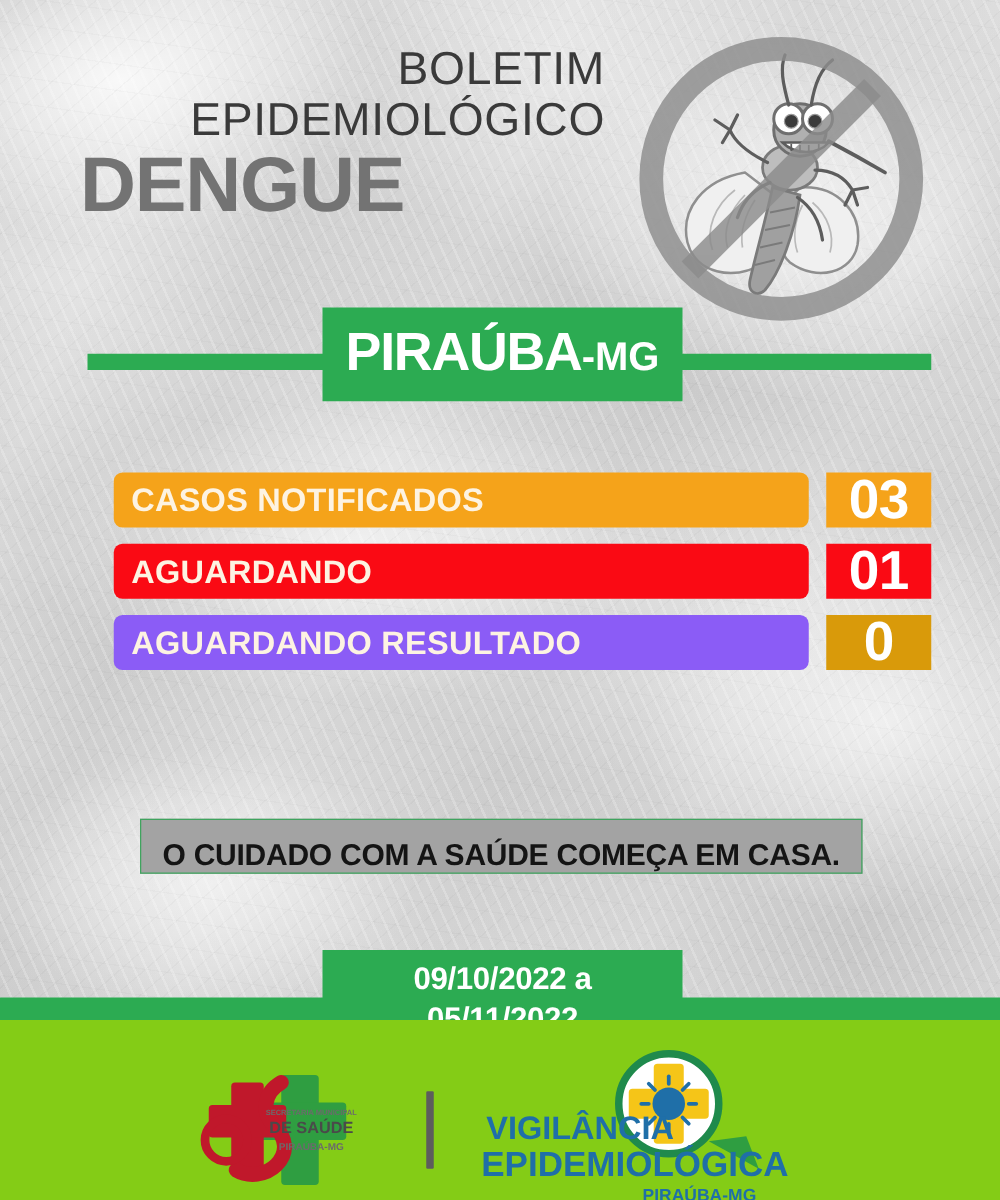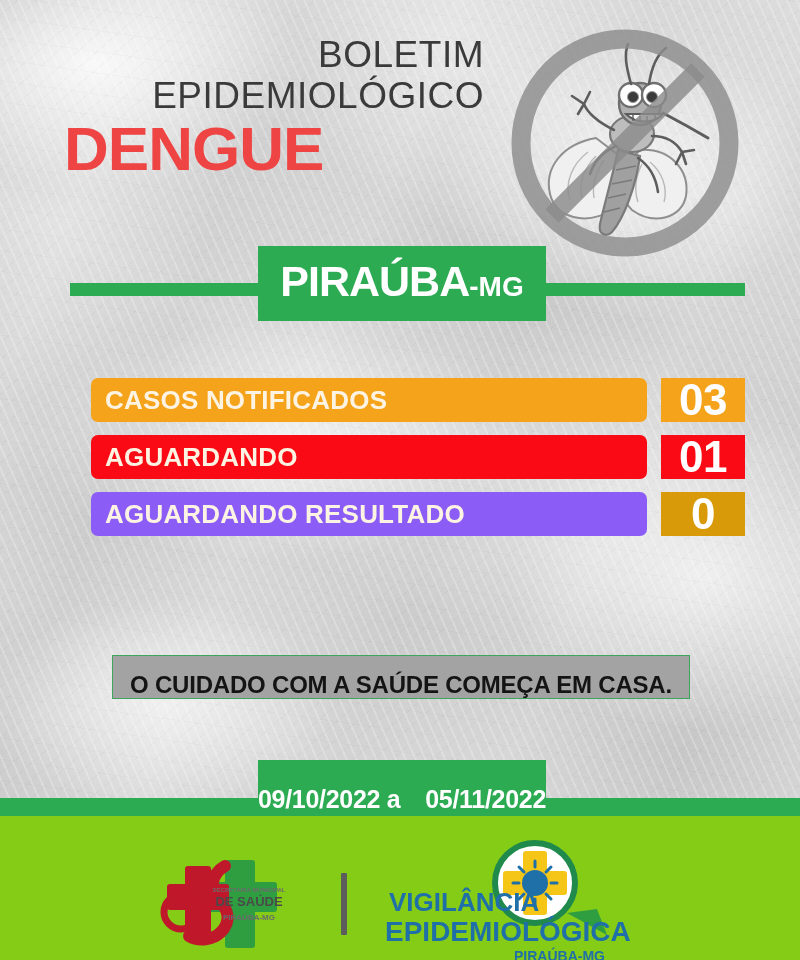--- a/index.html
+++ b/index.html
@@ -32,41 +32,41 @@
       repeating-linear-gradient(8deg, rgba(0,0,0,.018) 0 1px, rgba(0,0,0,0) 1px 21px);
   }
 
   
   .title{position:absolute;left:64px;top:34px;width:420px;z-index:4;}
   .t-line1,.t-line2{
     font-weight:400;letter-spacing:.5px;color:#3a3a3a;
     font-size:37px;line-height:41px;white-space:nowrap;text-align:right;
   }
   .t-line3{
-    font-weight:bold;color:#ef4444;font-size:62px;line-height:62px;
+    font-weight:bold;color:#737373;font-size:62px;line-height:62px;
     letter-spacing:-1px;margin-top:2px;white-space:nowrap;
   }
 
   
   .mosquito{position:absolute;left:500px;top:18px;width:250px;height:250px;z-index:3;}
 
   
   .city-rule{position:absolute;top:283px;height:13px;background:#2cab52;z-index:2;}
   .city-rule.left{left:70px;width:370px;}
   .city-rule.right{left:530px;width:215px;}
   .city-box{
     position:absolute;left:258px;top:246px;width:288px;height:75px;
     background:#2cab52;z-index:3;
     display:flex;align-items:center;justify-content:center;
   }
   .city-name{
     color:#fff;font-weight:bold;font-size:43px;letter-spacing:-1px;
     white-space:nowrap;line-height:45px;
   }
-  .city-name .uf{font-size:28px;letter-spacing:0;}
+  .city-name .uf{font-size:32px;letter-spacing:0;}
 
   
   .stats{position:absolute;left:55px;top:378px;width:690px;z-index:3;}
   .row{display:flex;align-items:stretch;margin-bottom:13px;height:44px;padding-left:36px;}
   .row .bar{
     flex:1;border-radius:7px;display:flex;align-items:center;
     padding-left:14px;margin-right:14px;
   }
   .row .bar-label{
     color:#fdf3e2;font-weight:bold;font-size:26px;letter-spacing:.2px;
@@ -88,21 +88,21 @@
   .slogan-text{
     color:#141414;font-weight:bold;font-size:24px;letter-spacing:-.2px;
     white-space:nowrap;line-height:26px;
   }
 
   
   .date-rule{position:absolute;left:0;top:798px;width:800px;height:18px;background:#2cab52;z-index:2;}
   .date-box{
     position:absolute;left:258px;top:760px;width:288px;height:78px;
     background:#2cab52;z-index:3;
-    display:flex;flex-direction:row;align-items:center;justify-content:space-between;
+    display:flex;flex-direction:column;align-items:center;justify-content:center;
   }
   .date-line{
     color:#fff;font-weight:bold;font-size:25px;line-height:32px;
     letter-spacing:-.3px;white-space:nowrap;text-align:center;
   }
 
   
   .footer{position:absolute;left:0;top:816px;width:800px;height:176px;background:#84cc16;z-index:3;
           display:flex;align-items:center;justify-content:center;gap:0;}
   .logo-saude{width:200px;height:120px;display:flex;align-items:center;justify-content:center;}

